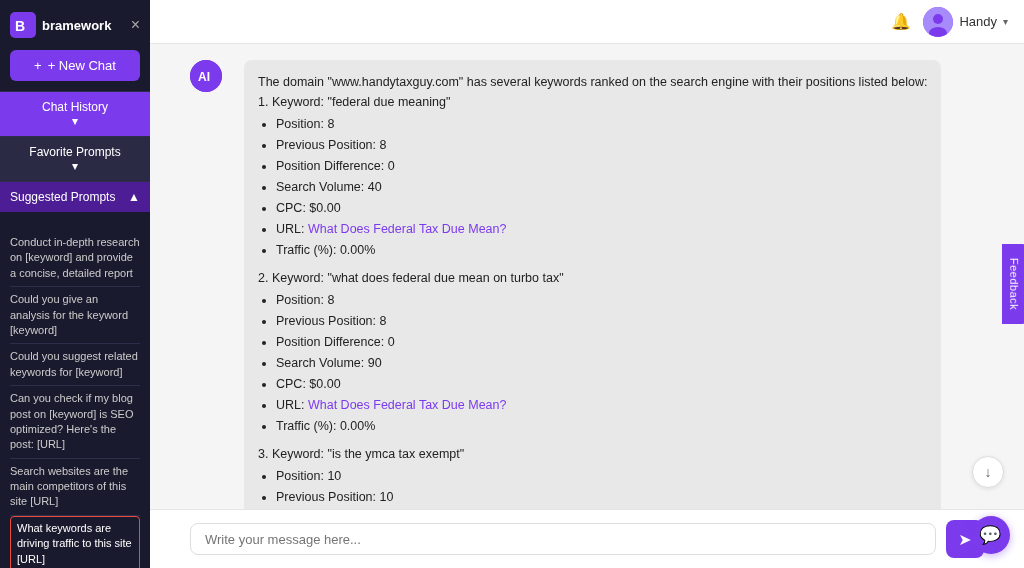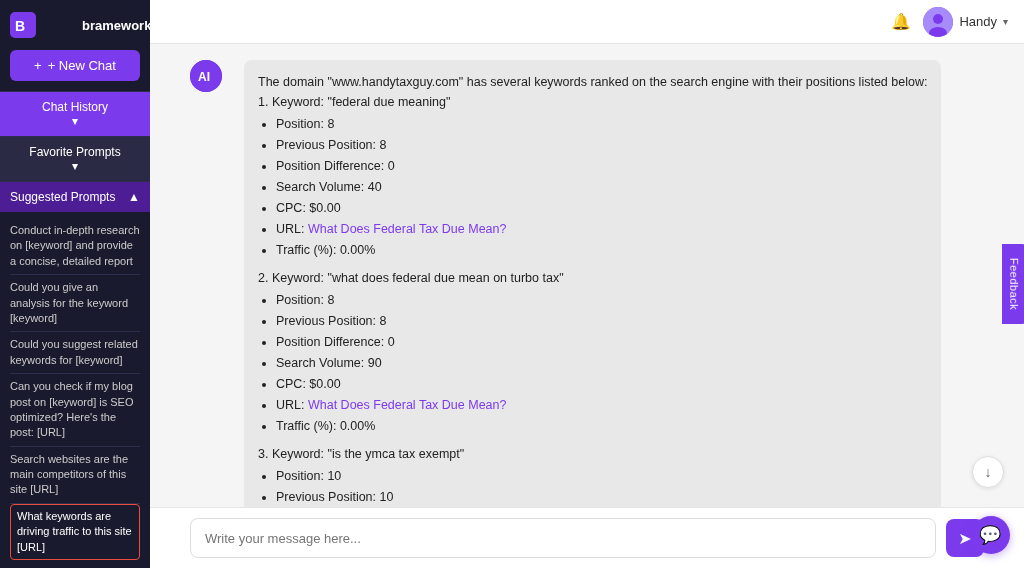--- a/index.html
+++ b/index.html
@@ -26,21 +26,20 @@
       gap: 6px;
     }
     #sidebar-logo-icon {
       width: 26px;
       height: 26px;
     }
     #sidebar-logo-text {
       color: #fff;
       font-size: 14px;
       font-weight: 600;
-      margin-left: 40px;
     }
     #sidebar-close {
       color: #aaa;
       cursor: pointer;
       font-size: 14px;
     }
     #new-chat-btn {
       margin: 0 10px 10px 10px;
       background: #7c3aed;
       color: #fff;
@@ -76,21 +75,21 @@
       display: flex;
       align-items: center;
       justify-content: space-between;
       padding: 8px 10px;
       color: #fff;
       font-size: 12px;
       cursor: pointer;
       background: #7c3aed;
     }
     .sidebar-prompts {
-      padding: 6px 10px;
+      padding: 18px 10px;
       overflow-y: auto;
       flex: 1;
     }
     .sidebar-prompt-item {
       color: #ccc;
       font-size: 11px;
       padding: 5px 0;
       line-height: 1.4;
       cursor: pointer;
       border-bottom: 1px solid #2d2d4e;
@@ -214,21 +213,21 @@
     }
     #message-input {
       flex: 1;
       border: 1px solid #ddd;
       border-radius: 8px;
       padding: 14px 14px;
       font-size: 13px;
       color: #b91c1c;
       outline: none;
       resize: none;
-      height: 40px;
+      height: 32px;
     }
     #send-button {
       background: #7c3aed;
       border: none;
       border-radius: 8px;
       width: 38px;
       height: 38px;
       display: flex;
       align-items: center;
       justify-content: center;

